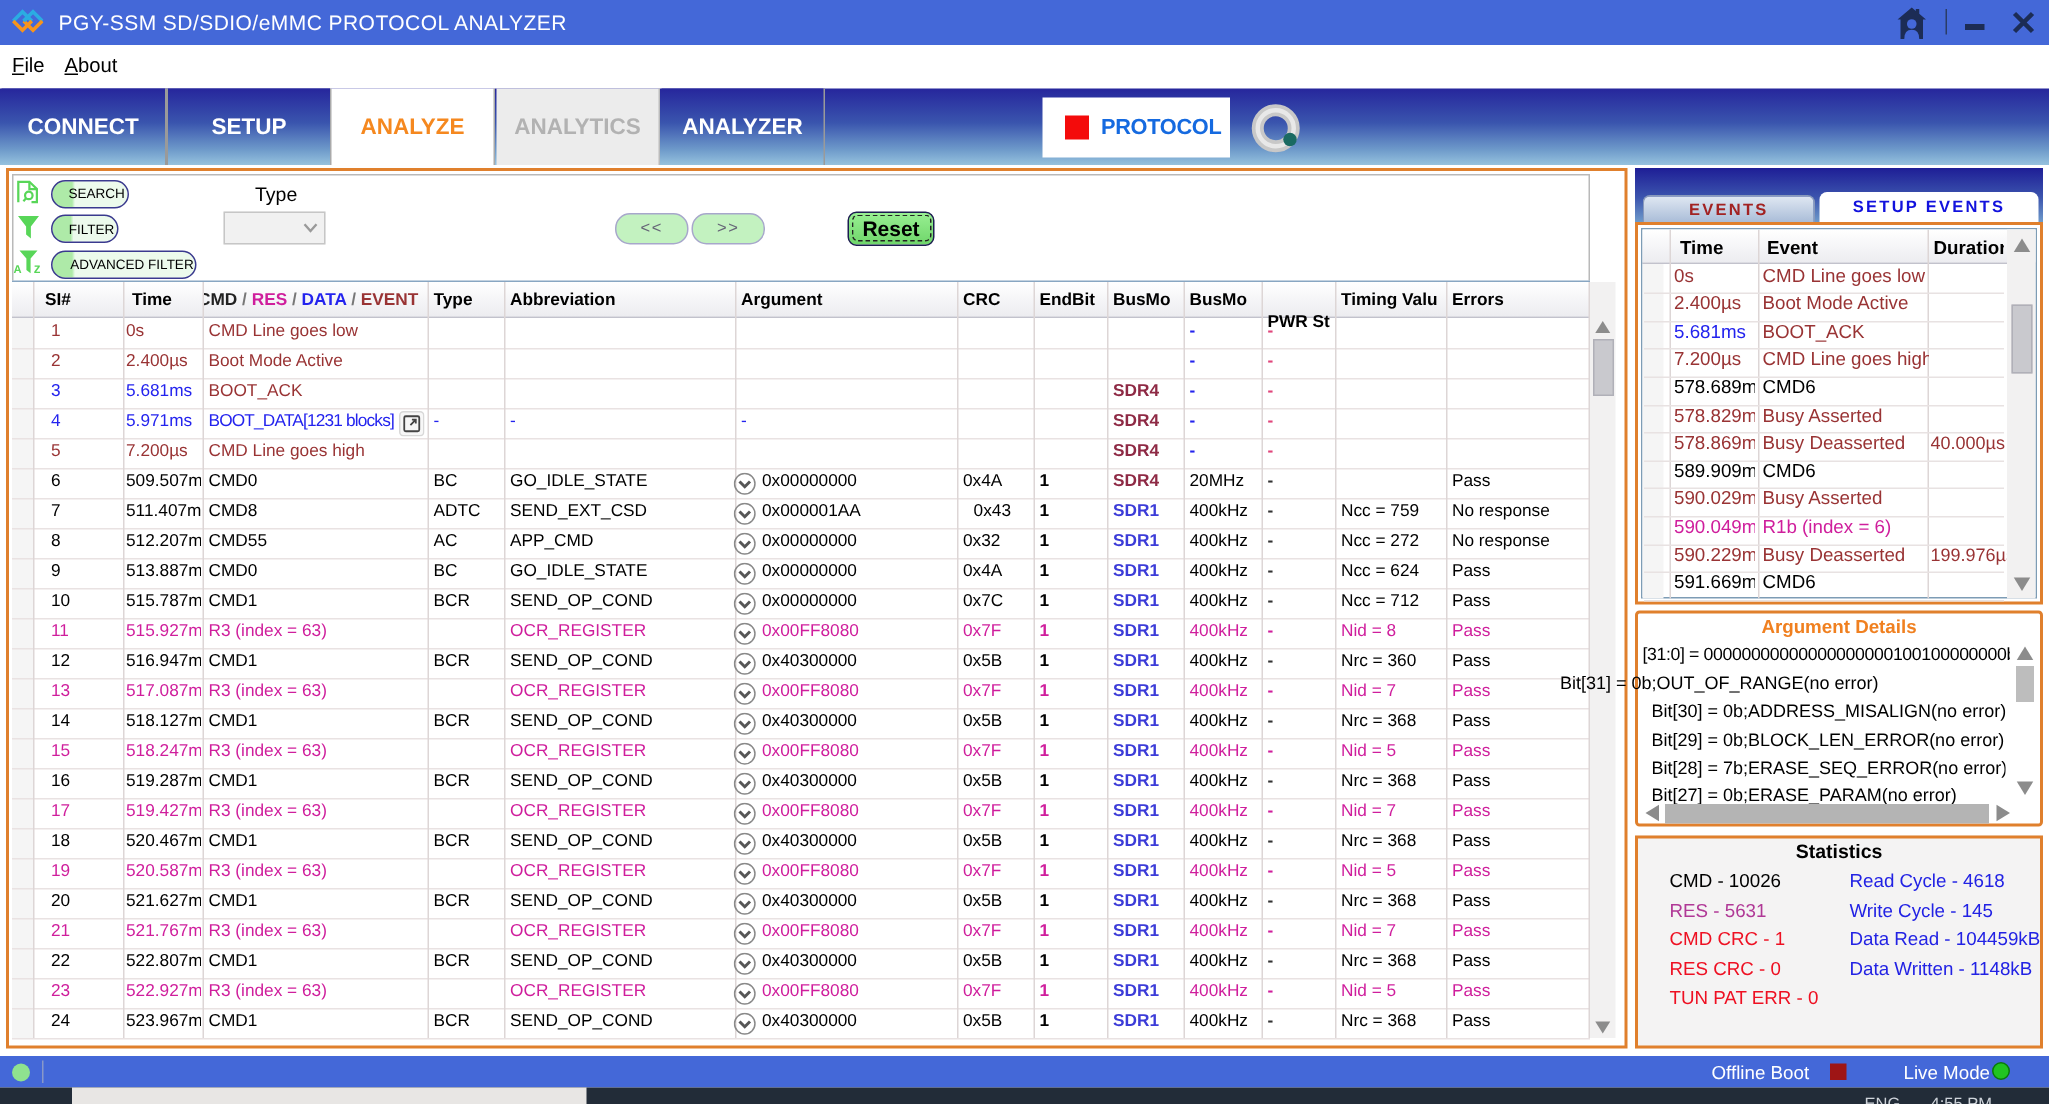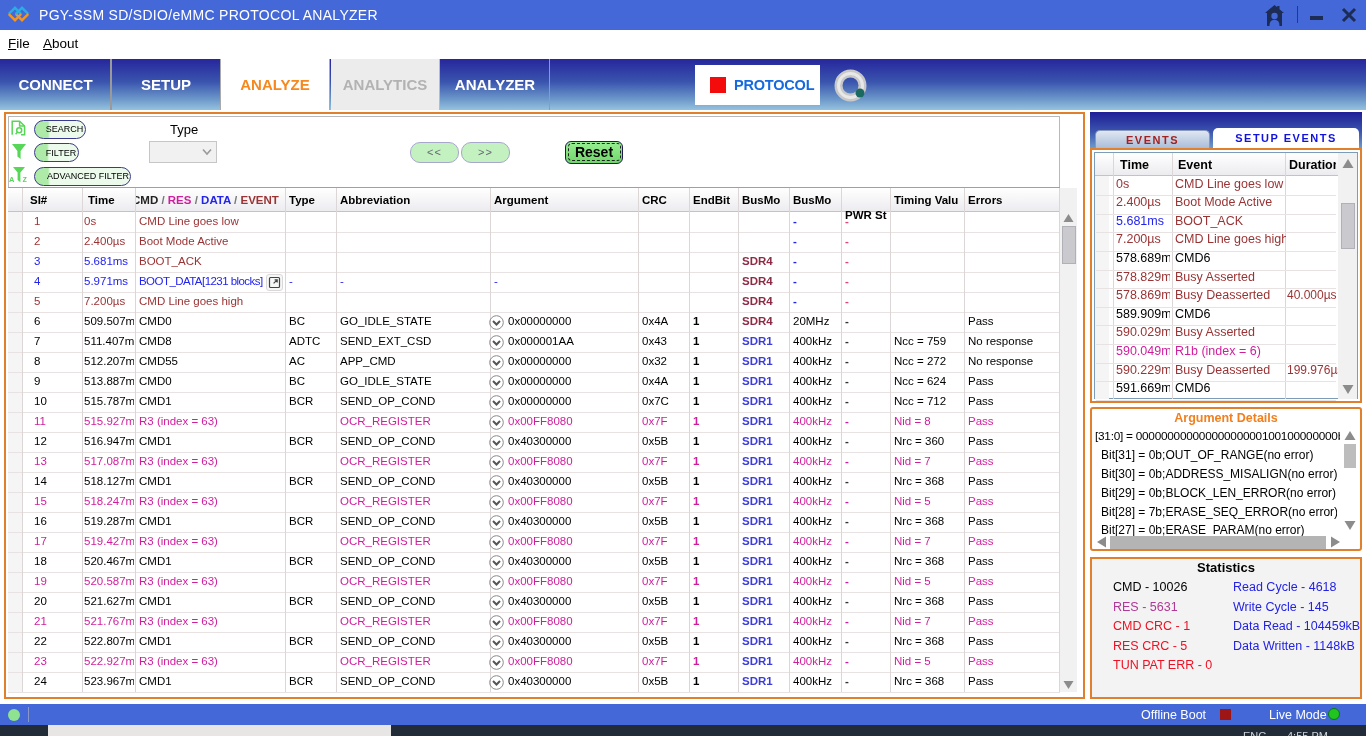--- a/index.html
+++ b/index.html
@@ -199,21 +199,21 @@
 <div class="c" style="left:34px;top:335px;width:47px;color:#000000;">7</div>
 <div class="c" style="left:84px;top:335px;width:50px;color:#000000;">511.407ms</div>
 <div class="c" style="left:139px;top:335px;width:145px;color:#000000;">CMD8</div>
 <div class="c" style="left:289px;top:335px;width:46px;color:#000000;">ADTC</div>
 <div class="c" style="left:340px;top:335px;width:149px;color:#000000;">SEND_EXT_CSD</div>
 <svg class="ci" style="left:489px;top:335px" width="15" height="15" viewBox="0 0 15 15">
     <circle cx="7.5" cy="7.5" r="6.8" fill="none" stroke="#8a8a8a" stroke-width="1"></circle>
     <path d="M4 6 L7.5 9.5 L11 6" fill="none" stroke="#555" stroke-width="2"></path>
   </svg>
 <div class="c" style="left:508px;top:335px;width:129px;color:#000000;">0x000001AA</div>
-<div class="c" style="left:642px;top:335px;width:46px;color:#000000;">0x43</div>
+<div class="c" style="left:628px;top:335px;width:46px;color:#000000;text-align:right;">0x43</div>
 <div class="c" style="left:693px;top:335px;width:44px;color:#000000;font-weight:bold;">1</div>
 <div class="c" style="left:742px;top:335px;width:46px;color:#3c3cd8;font-weight:bold;">SDR1</div>
 <div class="c" style="left:793px;top:335px;width:47px;color:#000000;">400kHz</div>
 <div class="c" style="left:845px;top:335px;width:44px;color:#333;font-weight:bold;">-</div>
 <div class="c" style="left:894px;top:335px;width:69px;color:#000000;">Ncc = 759</div>
 <div class="c" style="left:968px;top:335px;width:93px;color:#000000;">No response</div>
 <div class="c" style="left:34px;top:355px;width:47px;color:#000000;">8</div>
 <div class="c" style="left:84px;top:355px;width:50px;color:#000000;">512.207ms</div>
 <div class="c" style="left:139px;top:355px;width:145px;color:#000000;">CMD55</div>
 <div class="c" style="left:289px;top:355px;width:46px;color:#000000;">AC</div>
@@ -563,21 +563,21 @@
     <path d="M6 1 L11.5 10 H0.5 Z" fill="#8c8c8c"></path>
   </svg>
 <div class="abs" style="left:1340.5px;top:203px;width:14px;height:46px;background:#c9c9ce;border:1px solid #b0b0b8"></div>
 <svg class="abs" style="left:1342px;top:384px" width="12" height="11" viewBox="0 0 12 11">
     <path d="M6 10 L11.5 1 H0.5 Z" fill="#8c8c8c"></path>
   </svg>
 
 <div class="abs" style="left:1090px;top:407px;width:272px;height:144px;border:2.5px solid #e0802d;border-radius:3px;background:#fff"></div>
 <div class="abs" style="left:1090px;top:411px;width:272px;text-align:center;font-size:12.5px;font-weight:bold;color:#f08020">Argument Details</div>
 <div class="e" style="left:1095px;top:429px;width:245px;color:#000;font-size:11.8px;letter-spacing:-0.25px">[31:0] = 00000000000000000000100100000000b</div>
-<div class="e" style="left:1101px;top:448px;width:236px;color:#000;font-size:12px">Bit[31] = 0b;OUT_OF_RANGE(no error)</div>
+<div class="e" style="left:1040px;top:448px;width:236px;color:#000;font-size:12px">Bit[31] = 0b;OUT_OF_RANGE(no error)</div>
 <div class="e" style="left:1101px;top:467px;width:236px;color:#000;font-size:12px">Bit[30] = 0b;ADDRESS_MISALIGN(no error)</div>
 <div class="e" style="left:1101px;top:486px;width:236px;color:#000;font-size:12px">Bit[29] = 0b;BLOCK_LEN_ERROR(no error)</div>
 <div class="e" style="left:1101px;top:505px;width:236px;color:#000;font-size:12px">Bit[28] = 7b;ERASE_SEQ_ERROR(no error)</div>
 <div class="e" style="left:1101px;top:523px;width:236px;color:#000;font-size:12px">Bit[27] = 0b;ERASE_PARAM(no error)</div>
 
 <svg class="abs" style="left:1344px;top:430px" width="12" height="11" viewBox="0 0 12 11">
     <path d="M6 1 L11.5 10 H0.5 Z" fill="#8c8c8c"></path>
   </svg>
 <div class="abs" style="left:1344px;top:444px;width:12px;height:24px;background:#bdbdbd"></div>
 <svg class="abs" style="left:1344px;top:520px" width="12" height="11" viewBox="0 0 12 11">
@@ -589,21 +589,21 @@
 <div class="abs" style="left:1110px;top:536px;width:216px;height:13px;background:#b4b4b4"></div>
 <svg class="abs" style="left:1330px;top:536px" width="11" height="12" viewBox="0 0 11 12">
     <path d="M10 6 L1 0.5 V11.5 Z" fill="#8c8c8c"></path>
   </svg>
 
 <div class="abs" style="left:1090px;top:557px;width:272px;height:142px;border:2.5px solid #e0802d;background:#f4f3f3"></div>
 <div class="abs" style="left:1090px;top:560px;width:272px;text-align:center;font-size:13px;font-weight:bold;color:#000">Statistics</div>
 <div class="e" style="left:1113px;top:580px;color:#000">CMD - 10026</div>
 <div class="e" style="left:1113px;top:600px;color:#b03896">RES - 5631</div>
 <div class="e" style="left:1113px;top:619px;color:#ee1022">CMD CRC - 1</div>
-<div class="e" style="left:1113px;top:639px;color:#ee1022">RES CRC - 5</div>
+<div class="e" style="left:1113px;top:639px;color:#ee1022">RES CRC - 0</div>
 <div class="e" style="left:1113px;top:658px;color:#ee1022">TUN PAT ERR - 0</div>
 <div class="e" style="left:1233px;top:580px;color:#2222e4">Read Cycle - 4618</div>
 <div class="e" style="left:1233px;top:600px;color:#2222e4">Write Cycle - 145</div>
 <div class="e" style="left:1233px;top:619px;color:#2222e4;width:128px">Data Read - 104459kB</div>
 <div class="e" style="left:1233px;top:639px;color:#2222e4;width:128px">Data Written - 1148kB</div>
 
 <div class="abs" style="left:0;top:704px;width:1366px;height:21px;background:#4468d8"></div>
 <div class="abs" style="left:8px;top:708.5px;width:12px;height:12px;border-radius:50%;background:#8fe28f"></div>
 <div class="abs" style="left:28px;top:707px;width:1px;height:15px;background:#8898c8"></div>
 <div class="abs" style="left:1141px;top:708px;font-size:12.5px;color:#fff">Offline Boot</div>

